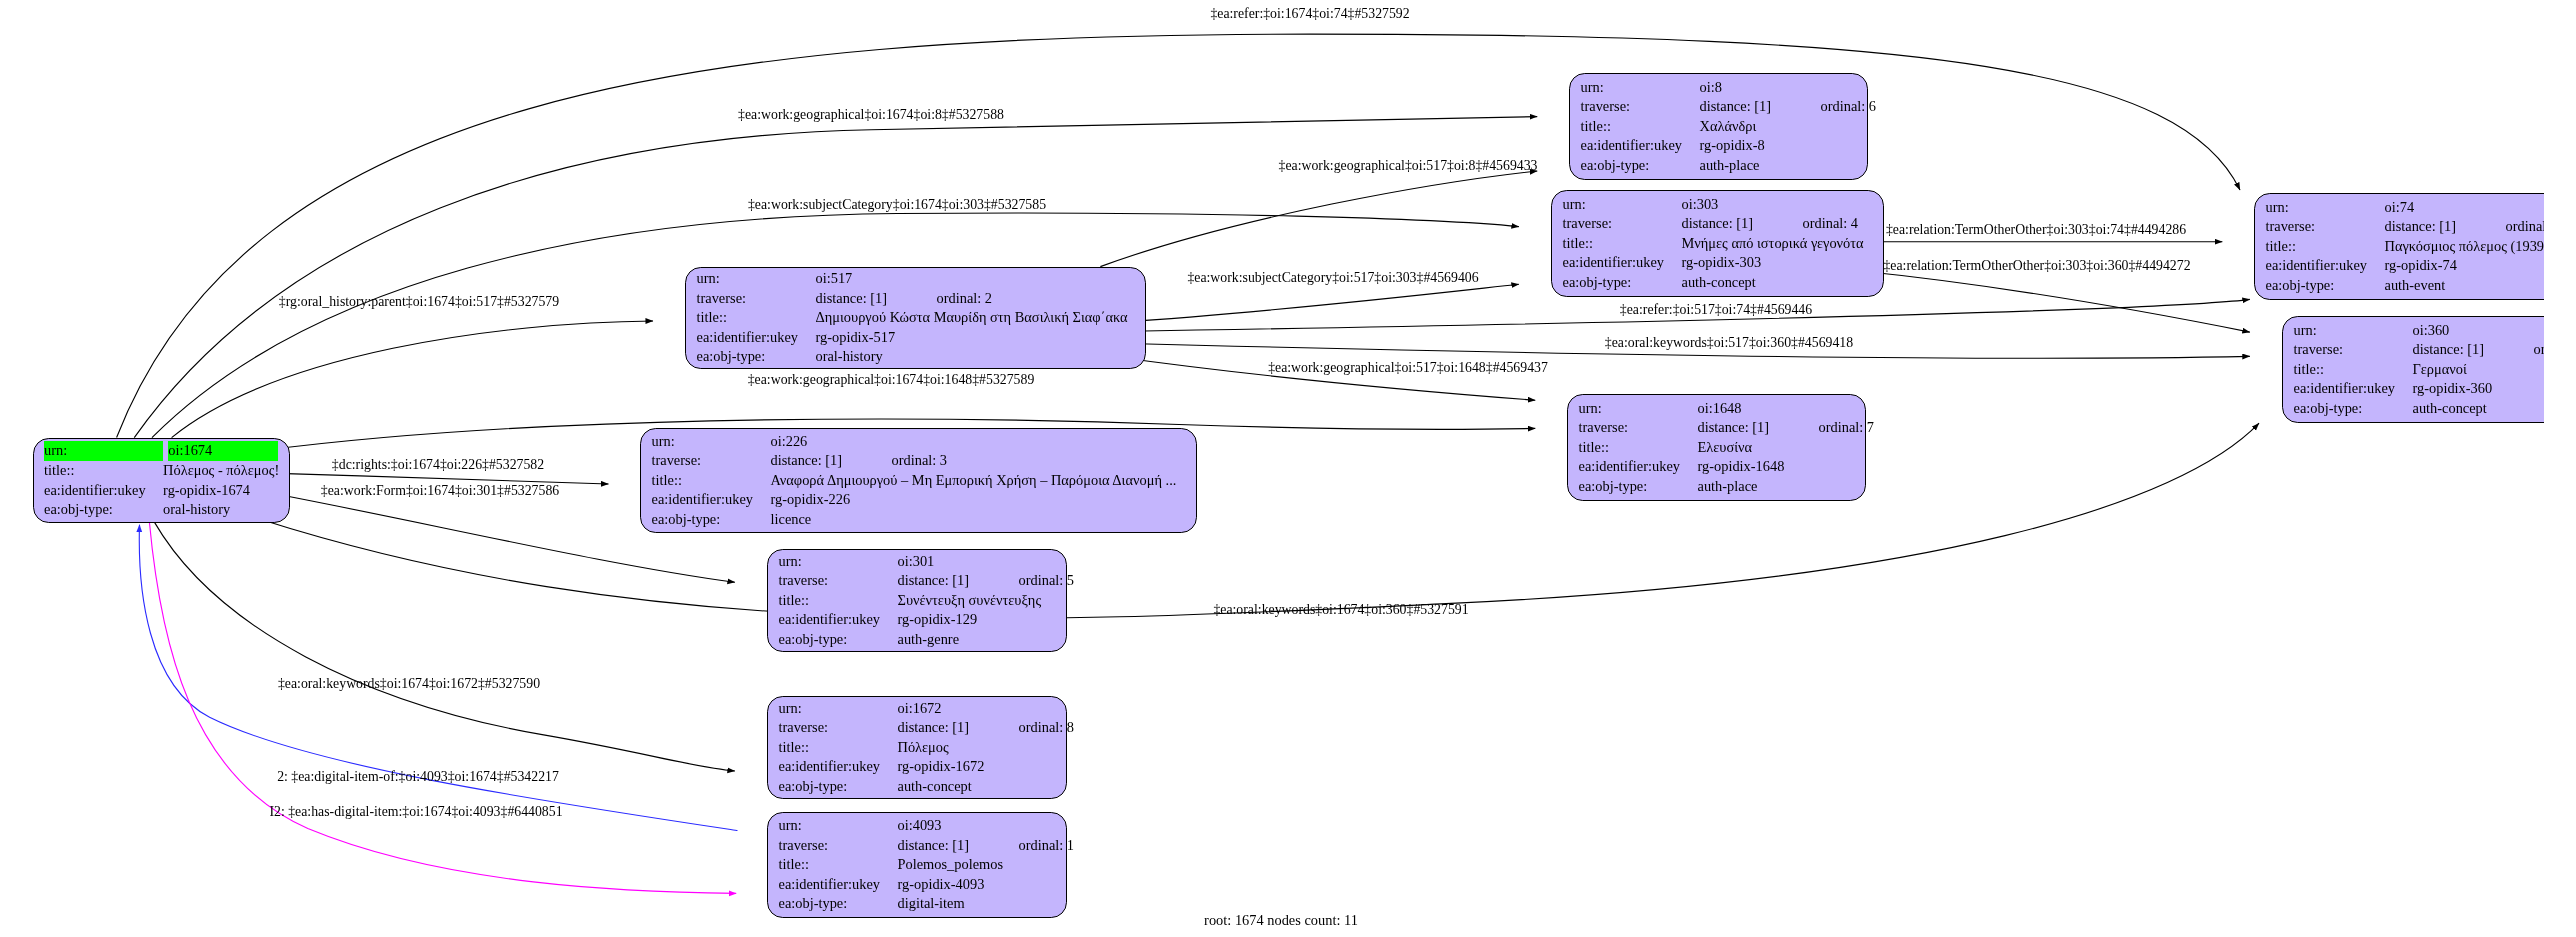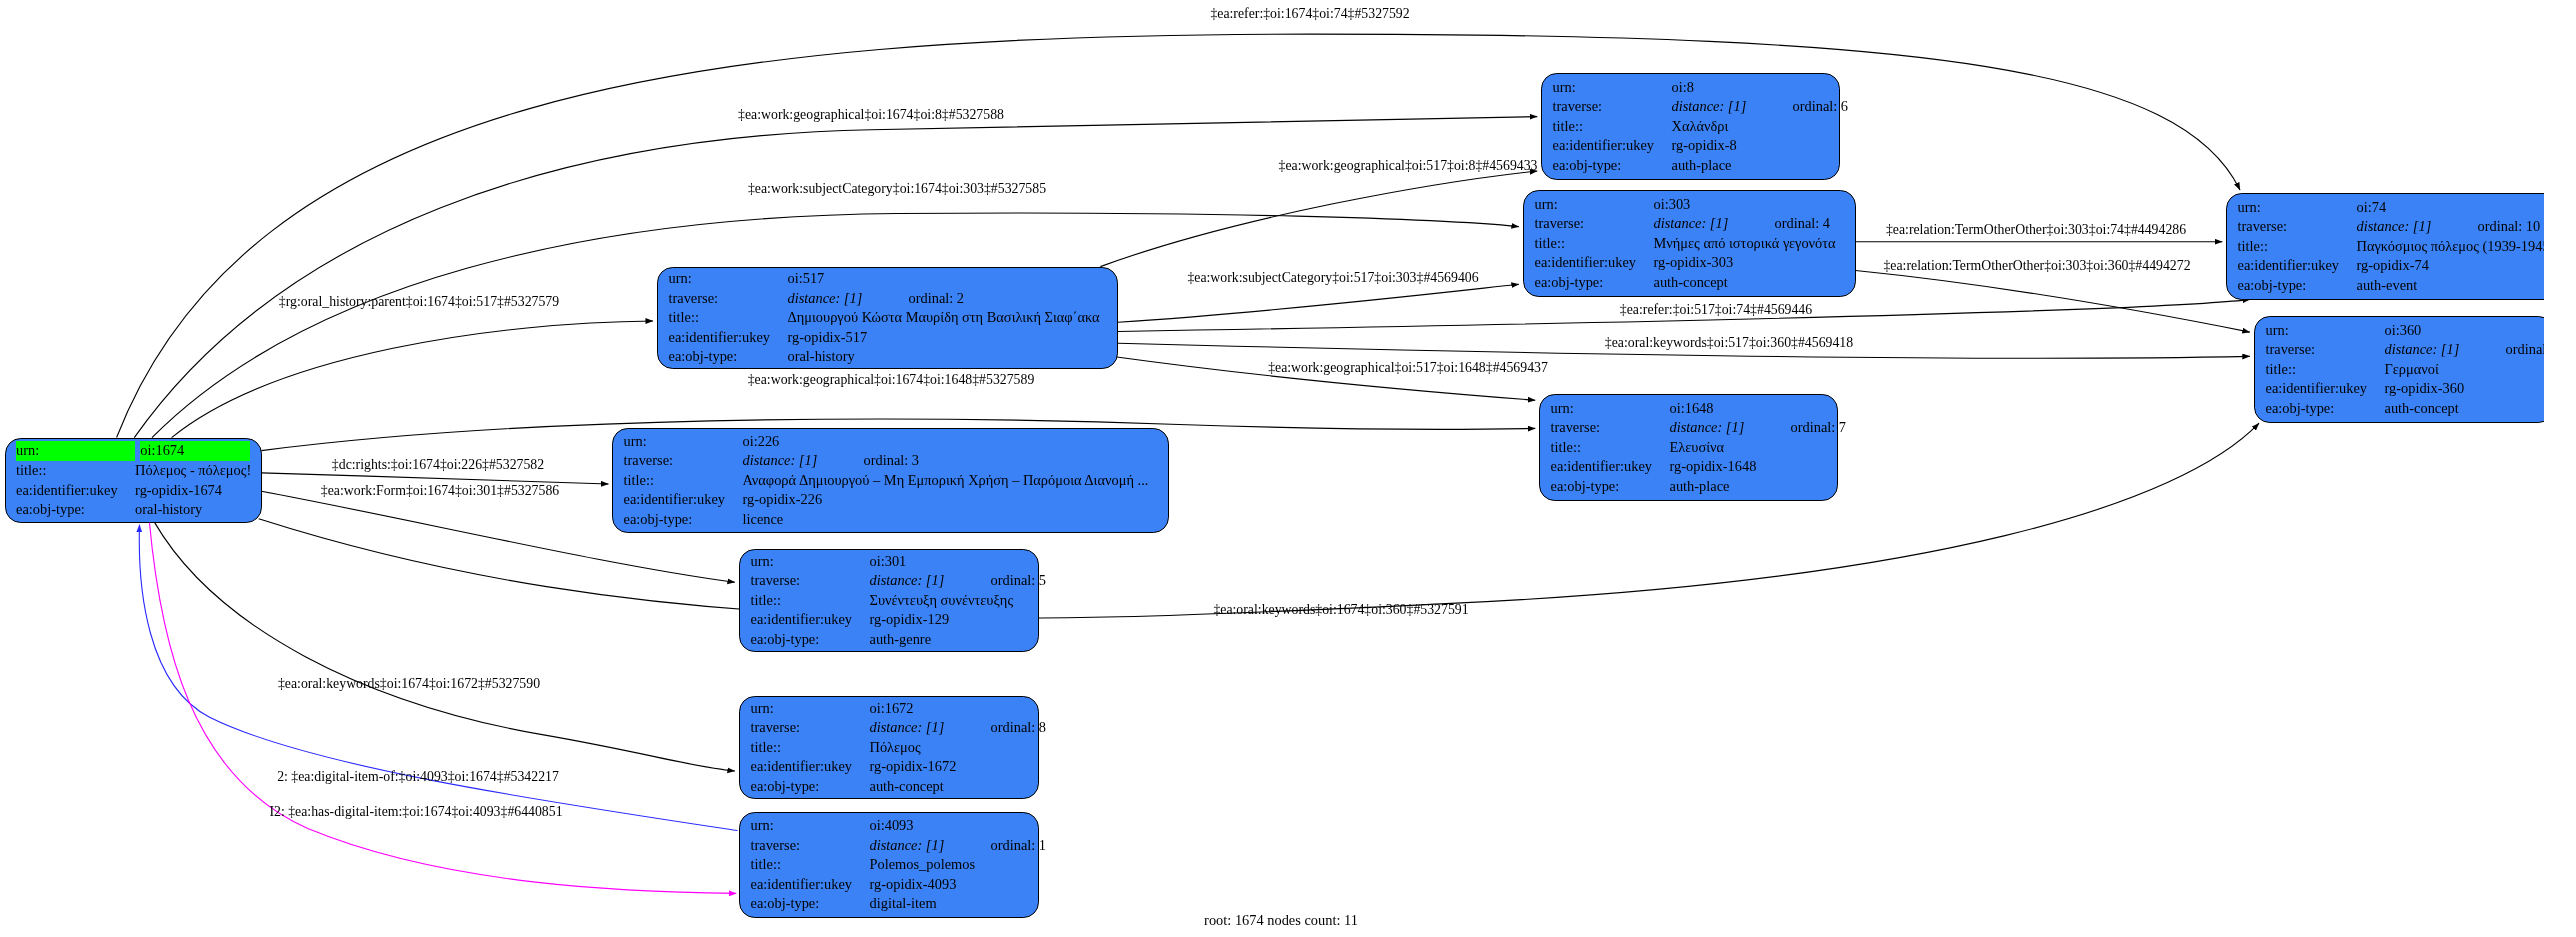--- a/index.html
+++ b/index.html
@@ -1,26 +1,26 @@
 <!DOCTYPE html>
 <html style="font-size:10.5px"><head>
 <meta charset="utf-8">
 <style>
   html,body{margin:0;padding:0;background:#ffffff;}
   .canvas{position:relative;width:2544px;height:938px;background:#fff;overflow:hidden;
           font-family:"Liberation Serif","DejaVu Serif",serif;color:#000;}
   .gsvg{position:absolute;left:0;top:0;z-index:1;}
   .gsvg path.edge{fill:none;stroke-width:1.7px;}
-  .node{position:absolute;z-index:3;box-sizing:border-box;background:#3b82f6;border:1.2px solid #000;
+  .node{position:absolute;z-index:3;box-sizing:border-box;background:#c4b5fd;border:1.2px solid #000;
         border-radius:15.7px;padding:3.3px 10.5px;display:flex;flex-direction:column;justify-content:center;
-        font-size:14.4px;line-height:19.6px;white-space:nowrap;}
+        font-size:14.4px;line-height:19.6px;white-space:nowrap;margin-left:28px;}
   .row{display:flex;}
   .k{width:119px;flex:none;}
   .v{flex:none;}
-  .dist{display:inline-block;min-width:121px;font-style:italic;}
+  .dist{display:inline-block;min-width:121px;}
   .row.hl .k{background:#00ff00;margin-right:5.2px;}
   .row.hl .v{background:#00ff00;flex:1;}
   .elabel{position:absolute;z-index:2;transform:translateX(-50%);white-space:nowrap;
           font-size:13.8px;line-height:17px;}
   .caption{position:absolute;z-index:2;transform:translateX(-50%);white-space:nowrap;font-size:14.4px;}
 </style>
 </head>
 <body>
 
 <div class="canvas">
@@ -53,21 +53,21 @@
     <path class="edge" stroke="#000000" marker-end="url(#ab)" d="M 399,750 C 640,795 920,862 1122,889"></path>
     <path class="edge" stroke="#000000" marker-end="url(#ab)" d="M 395,792 C 1000,985 1600,950 2200,922 C 2950,888 3330,770 3449,646"></path>
     <path class="edge" stroke="#000000" marker-end="url(#ab)" d="M 235,796 C 330,960 560,1075 830,1122 C 980,1148 1062,1172 1122,1177"></path>
     <path class="edge" stroke="#2a2aff" marker-end="url(#abl)" d="M 1126,1268 C 820,1222 470,1170 320,1095 C 225,1046 210,900 213,801"></path>
     <path class="edge" stroke="#ff00ff" marker-end="url(#am)" d="M 228,796 C 245,980 290,1185 470,1265 C 680,1352 960,1362 1124,1364"></path>
   </svg>
 
   <div class="elabel" style="left:1310px;top:5.2px;">‡ea:refer:‡oi:1674‡oi:74‡#5327592</div>
   <div class="elabel" style="left:871px;top:106px;">‡ea:work:geographical‡oi:1674‡oi:8‡#5327588</div>
   <div class="elabel" style="left:1408px;top:157px;">‡ea:work:geographical‡oi:517‡oi:8‡#4569433</div>
-  <div class="elabel" style="left:897px;top:180px;">‡ea:work:subjectCategory‡oi:1674‡oi:303‡#5327585</div>
+  <div class="elabel" style="left:897px;top:196px;">‡ea:work:subjectCategory‡oi:1674‡oi:303‡#5327585</div>
   <div class="elabel" style="left:1333px;top:269px;">‡ea:work:subjectCategory‡oi:517‡oi:303‡#4569406</div>
   <div class="elabel" style="left:2036px;top:221px;">‡ea:relation:TermOtherOther‡oi:303‡oi:74‡#4494286</div>
   <div class="elabel" style="left:2037px;top:257px;">‡ea:relation:TermOtherOther‡oi:303‡oi:360‡#4494272</div>
   <div class="elabel" style="left:419px;top:293px;">‡rg:oral_history:parent‡oi:1674‡oi:517‡#5327579</div>
   <div class="elabel" style="left:1716px;top:301px;">‡ea:refer:‡oi:517‡oi:74‡#4569446</div>
   <div class="elabel" style="left:1729px;top:334px;">‡ea:oral:keywords‡oi:517‡oi:360‡#4569418</div>
   <div class="elabel" style="left:1408px;top:359px;">‡ea:work:geographical‡oi:517‡oi:1648‡#4569437</div>
   <div class="elabel" style="left:891px;top:371px;">‡ea:work:geographical‡oi:1674‡oi:1648‡#5327589</div>
   <div class="elabel" style="left:438px;top:456px;">‡dc:rights:‡oi:1674‡oi:226‡#5327582</div>
   <div class="elabel" style="left:440px;top:482px;">‡ea:work:Form‡oi:1674‡oi:301‡#5327586</div>

